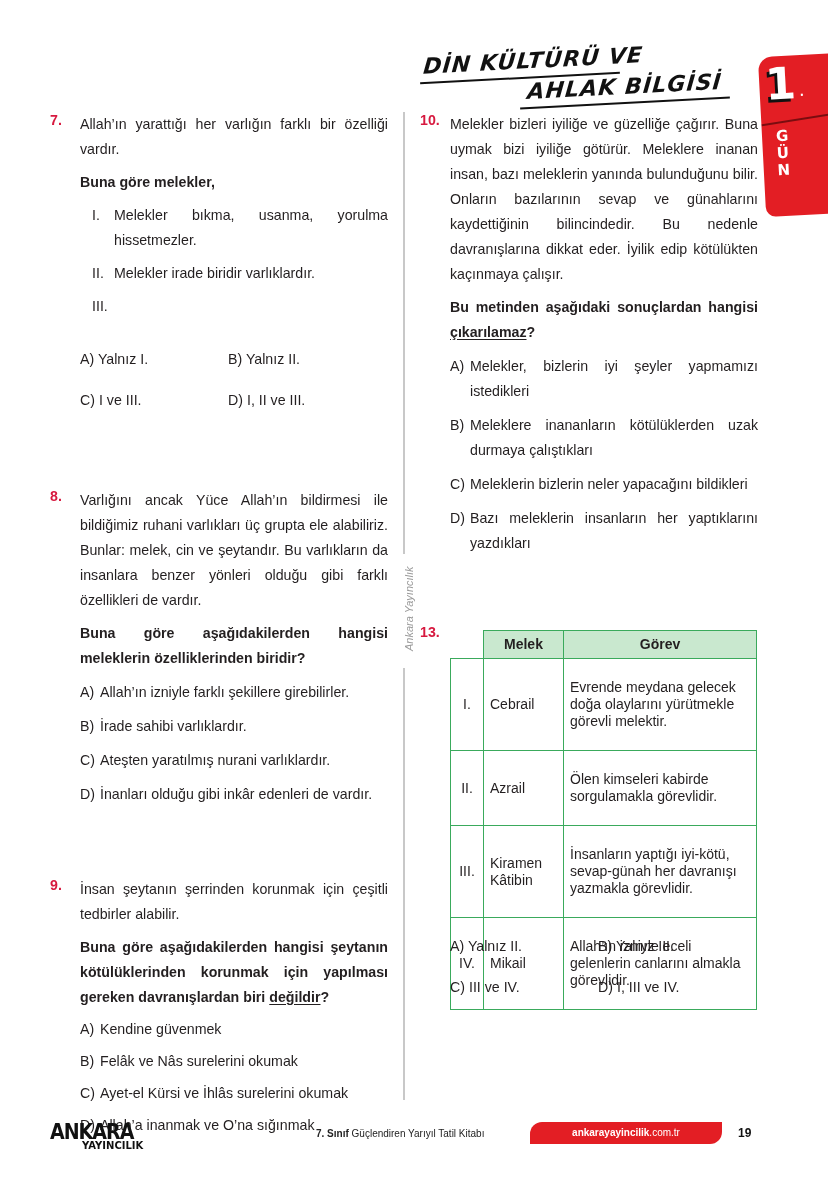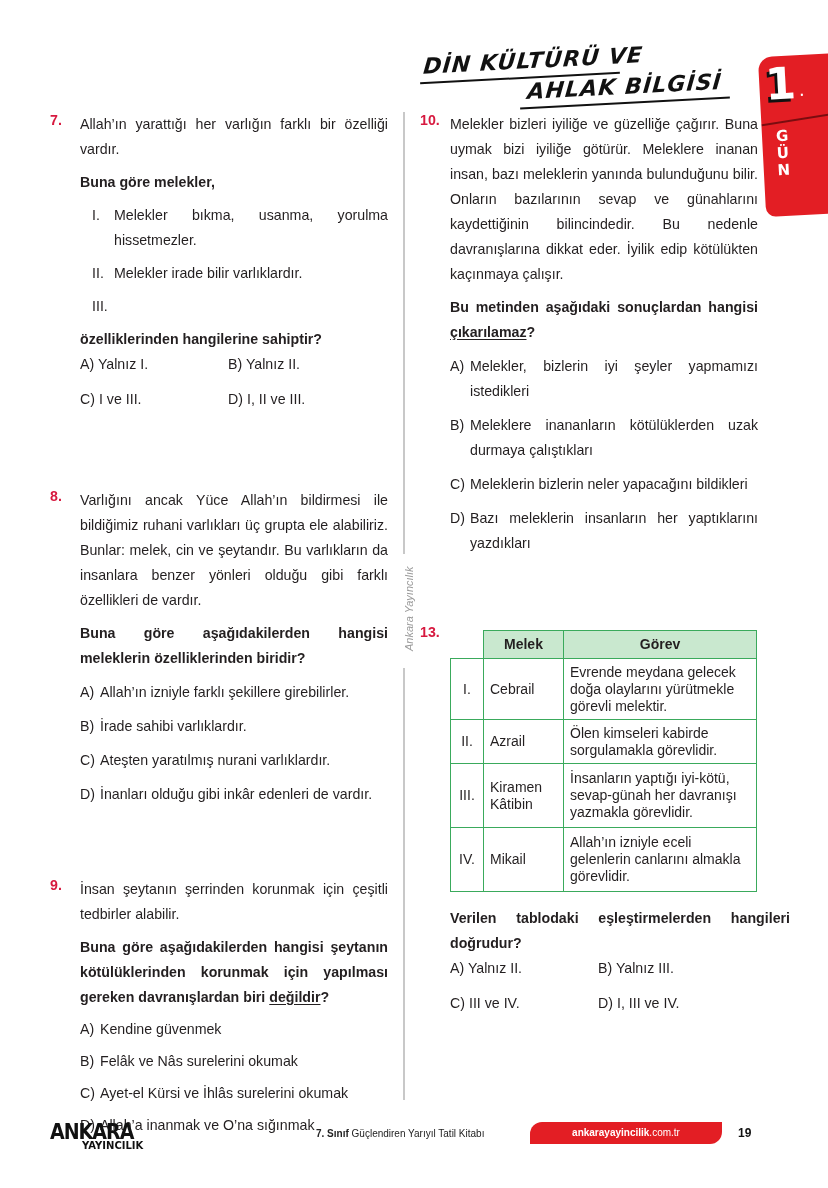--- a/index.html
+++ b/index.html
@@ -28,28 +28,28 @@
   .q { position: absolute; }
   .qnum { position: absolute; left: 0; top: 0; color: #d7193f; font-weight: bold; }
   .qbody { margin-left: 30px; line-height: 25px; text-align: justify; }
   .stem { font-weight: bold; margin-top: 8px; }
   .roman-item { display: flex; margin-top: 8px; padding-left: 12px; }
   .roman-item .rn { width: 22px; flex: 0 0 22px; }
   .roman-item .rt { flex: 1; text-align: justify; }
   .opt { display: flex; margin-top: 9px; }
   .opt .ol { width: 20px; flex: 0 0 20px; }
   .opt .ot { flex: 1; }
-  .opt-grid { display: grid; grid-template-columns: 148px 150px; row-gap: 10px; margin-top: 0; }
+  .opt-grid { display: grid; grid-template-columns: 148px 150px; row-gap: 16px; margin-top: 28px; }
   .u { text-decoration: underline; text-underline-offset: 2px; }
 
   
   .mtable { border-collapse: collapse; font-size: 14px; line-height: 17px; }
   .mtable td, .mtable th { border: 1.5px solid #3aaa5c; }
   .mtable th { background: #c9e8cf; font-weight: bold; height: 28px; }
-  .mtable td { vertical-align: middle; padding: 4px 6px; }
+  .mtable td { vertical-align: middle; padding: 20px 6px; }
   .mtable td.rn { text-align: center; width: 33px; }
   .mtable td.name { width: 80px; }
   .mtable td.duty { width: 193px; }
   .mtable .blank { border: none; background: transparent; }
 
   
   .footer-logo { position: absolute; left: 50px; top: 1120px; width: 120px; height: 40px; }
   .footer-logo .ank { position: absolute; left: 0; top: 0; font-family: "DejaVu Sans", sans-serif; font-weight: bold; font-size: 19px; letter-spacing: -1px; color: #111; transform: scaleY(1.1); }
   .footer-logo .yay { position: absolute; left: 32px; top: 20px; font-family: "DejaVu Sans", sans-serif; font-weight: bold; font-size: 10px; color: #111; }
   .footer-book { position: absolute; left: 316px; top: 1128px; font-size: 10px; color: #222; }
@@ -89,26 +89,25 @@
   <div class="qnum">7.</div>
   <div class="qbody">
     <div>Allah’ın yarattığı her varlığın farklı bir özelliği vardır.</div>
     <div class="stem">Buna göre melekler,</div>
     <div class="roman-item">
       <span class="rn">I.</span>
       <span class="rt">Melekler bıkma, usanma, yorulma hissetmezler.</span>
     </div>
     <div class="roman-item">
       <span class="rn">II.</span>
-      <span class="rt">Melekler irade bilir varlıklardır.</span>
+      <span class="rt">Melekler irade biridir varlıklardır.</span>
     </div>
     <div class="roman-item">
       <span class="rn" style="width:28px;flex-basis:28px;">III.</span>
     </div>
-    <div class="stem">özelliklerinden hangilerine sahiptir?</div>
     <div class="opt-grid">
       <div><span>A)</span> <span>Yalnız I.</span></div>
       <div><span>B)</span> <span>Yalnız II.</span></div>
       <div><span>C)</span> <span>I ve III.</span></div>
       <div><span>D)</span> <span>I, II ve III.</span></div>
     </div>
   </div>
 </div>
 
 <div class="q" style="left:50px;top:488px;width:338px;">
@@ -210,21 +209,20 @@
         <td class="duty">İnsanların yaptığı iyi-kötü, sevap-günah her davranışı yazmakla görevlidir.</td>
       </tr>
       <tr style="height:64px;">
         <td class="rn">IV.</td>
         <td class="name">Mikail</td>
         <td class="duty">Allah’ın izniyle eceli gelenlerin canlarını almakla görevlidir.</td>
       </tr>
     </tbody>
   </table>
   <div class="qbody" style="position:absolute;left:0;top:282px;width:340px;">
-    <div class="stem" style="margin-top:0;">Verilen tablodaki eşleştirmelerden hangileri doğrudur?</div>
     <div class="opt-grid" style="grid-template-columns:148px 160px;">
       <div><span>A)</span> <span>Yalnız II.</span></div>
       <div><span>B)</span> <span>Yalnız III.</span></div>
       <div><span>C)</span> <span>III ve IV.</span></div>
       <div><span>D)</span> <span>I, III ve IV.</span></div>
     </div>
   </div>
 </div>
 
 <div class="footer-logo">

